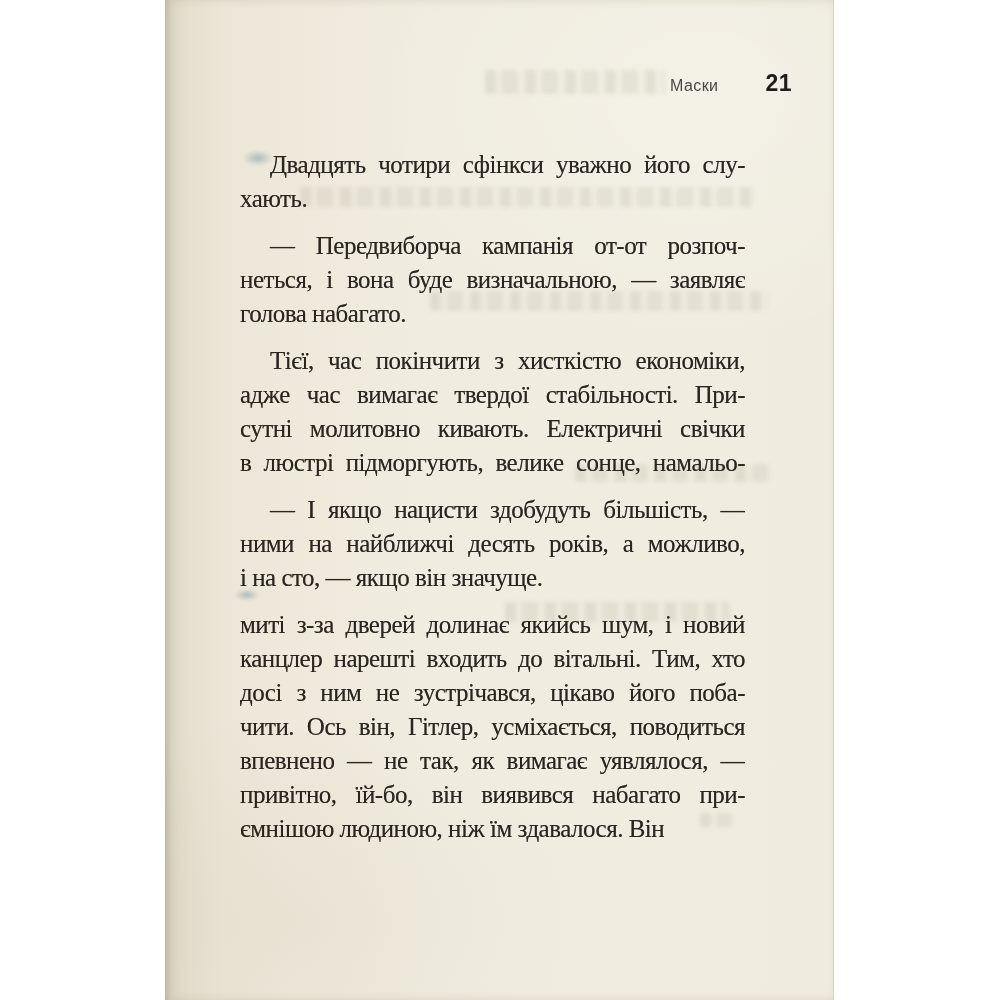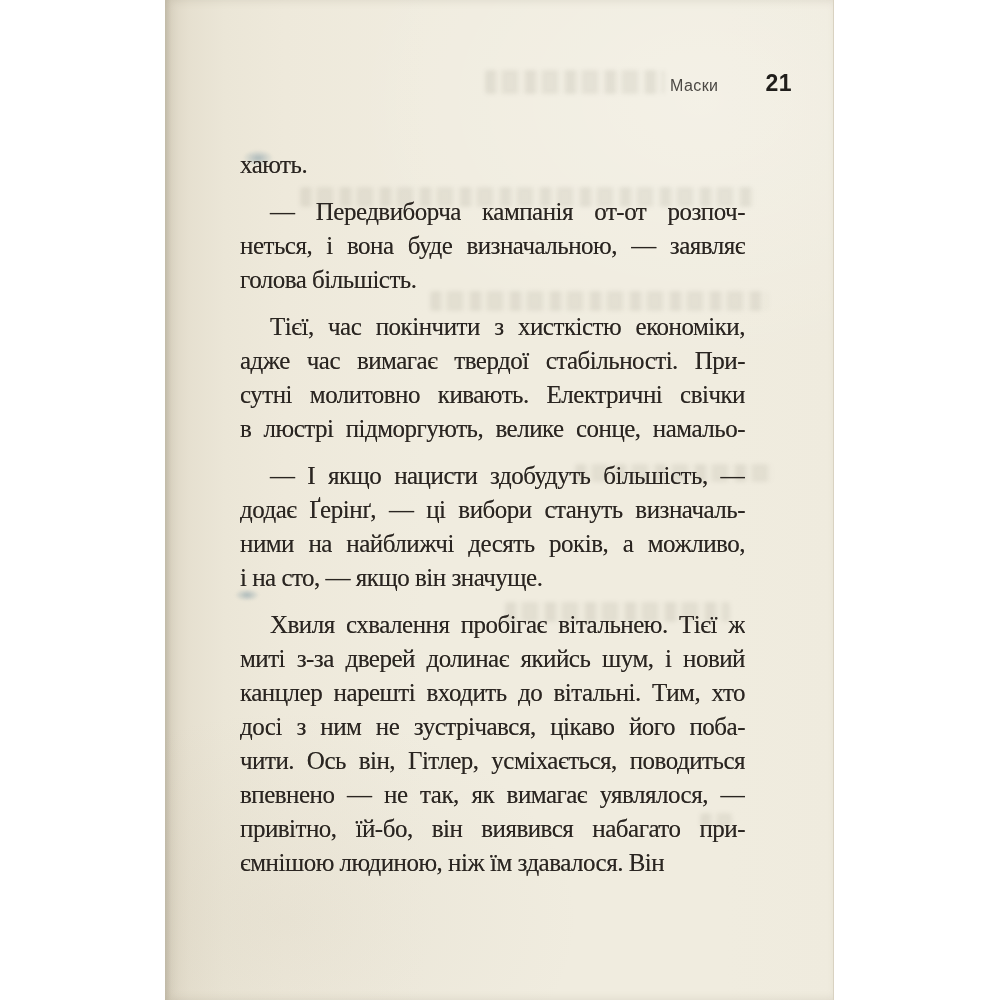--- a/index.html
+++ b/index.html
@@ -117,45 +117,44 @@
     <div class="mark-blue" style="left:70px; top:589px; width:24px; height:12px;"></div>
 
     <div class="runhead">
       <span class="chapter-title">Маски</span>
       <span class="page-number">21</span>
     </div>
 
     <div class="body-text">
 
       <div class="para">
+        <div class="line indent">Двадцять чотири сфінкси уважно його слу-</div>
         <div class="line end">хають.</div>
       </div>
 
       <div class="para">
         <div class="line indent">— Передвиборча кампанія от-от розпоч-</div>
         <div class="line">неться, і вона буде визначальною, — заявляє</div>
-        <div class="line end">голова більшість.</div>
+        <div class="line end">голова набагато.</div>
       </div>
 
       <div class="para">
         <div class="line indent">Тієї, час покінчити з хисткістю економіки,</div>
         <div class="line">адже час вимагає твердої стабільності. При-</div>
         <div class="line">сутні молитовно кивають. Електричні свічки</div>
         <div class="line">в люстрі підморгують, велике сонце, намальо-</div>
       </div>
 
       <div class="para">
         <div class="line indent">— І якщо нацисти здобудуть більшість, —</div>
-        <div class="line">додає Ґерінґ, — ці вибори стануть визначаль-</div>
         <div class="line">ними на найближчі десять років, а можливо,</div>
         <div class="line end">і на сто, — якщо він значуще.</div>
       </div>
 
       <div class="para">
-        <div class="line indent">Хвиля схвалення пробігає вітальнею. Тієї ж</div>
         <div class="line">миті з-за дверей долинає якийсь шум, і новий</div>
         <div class="line">канцлер нарешті входить до вітальні. Тим, хто</div>
         <div class="line">досі з ним не зустрічався, цікаво його поба-</div>
         <div class="line">чити. Ось він, Гітлер, усміхається, поводиться</div>
         <div class="line">впевнено — не так, як вимагає уявлялося, —</div>
         <div class="line">привітно, їй-бо, він виявився набагато при-</div>
         <div class="line end">ємнішою людиною, ніж їм здавалося. Він</div>
       </div>
 
     </div>

